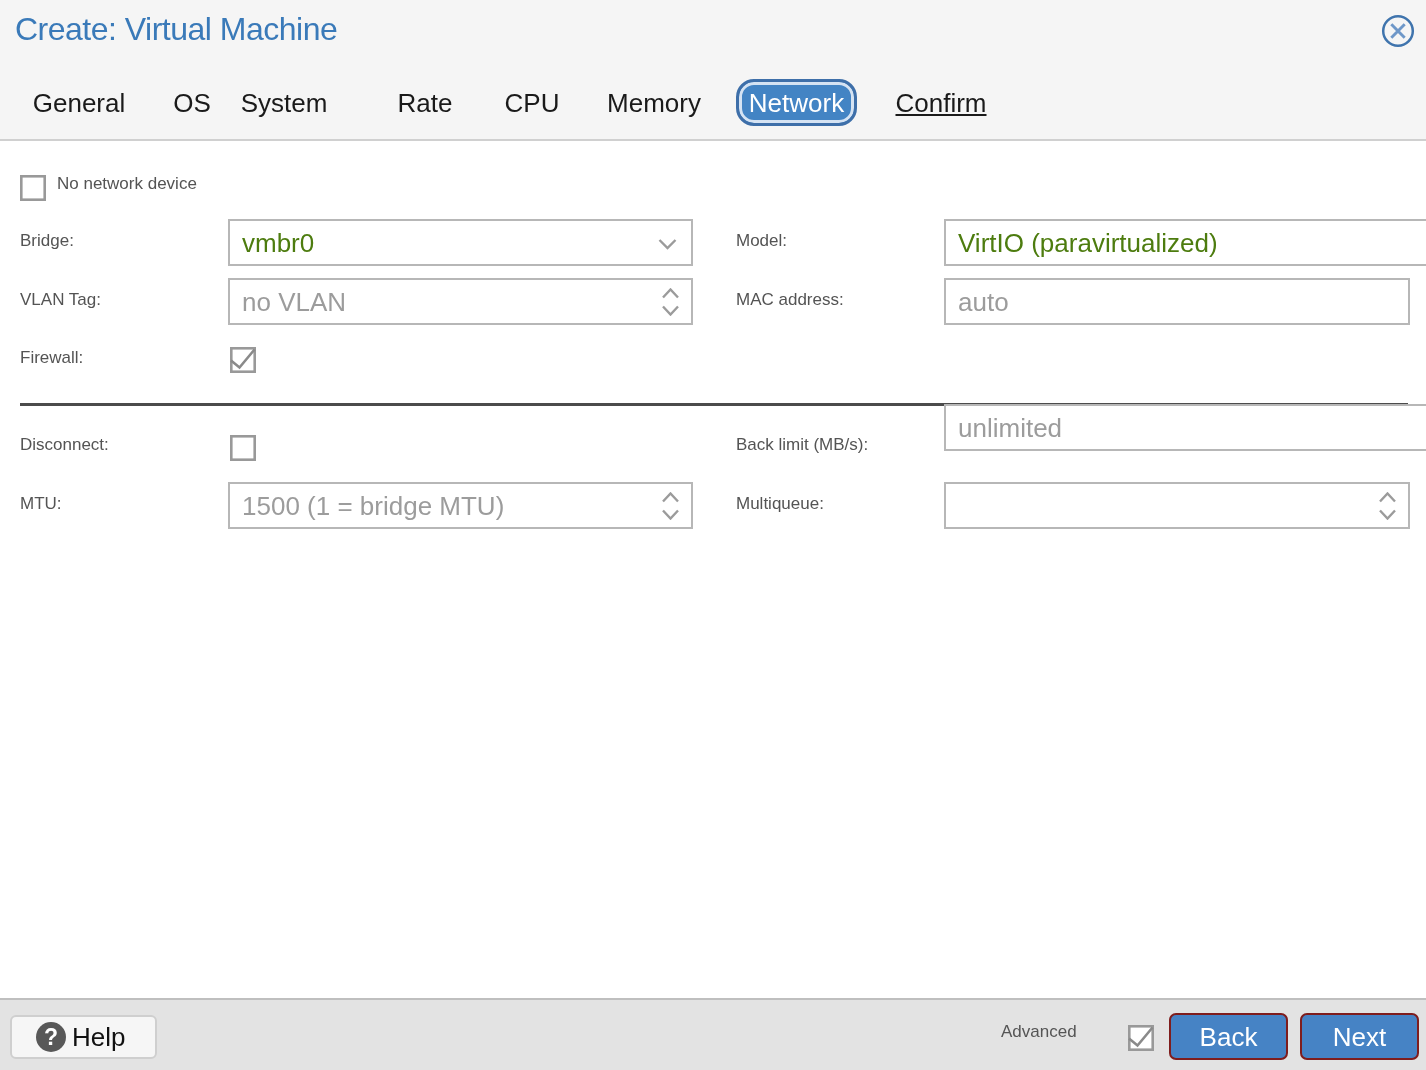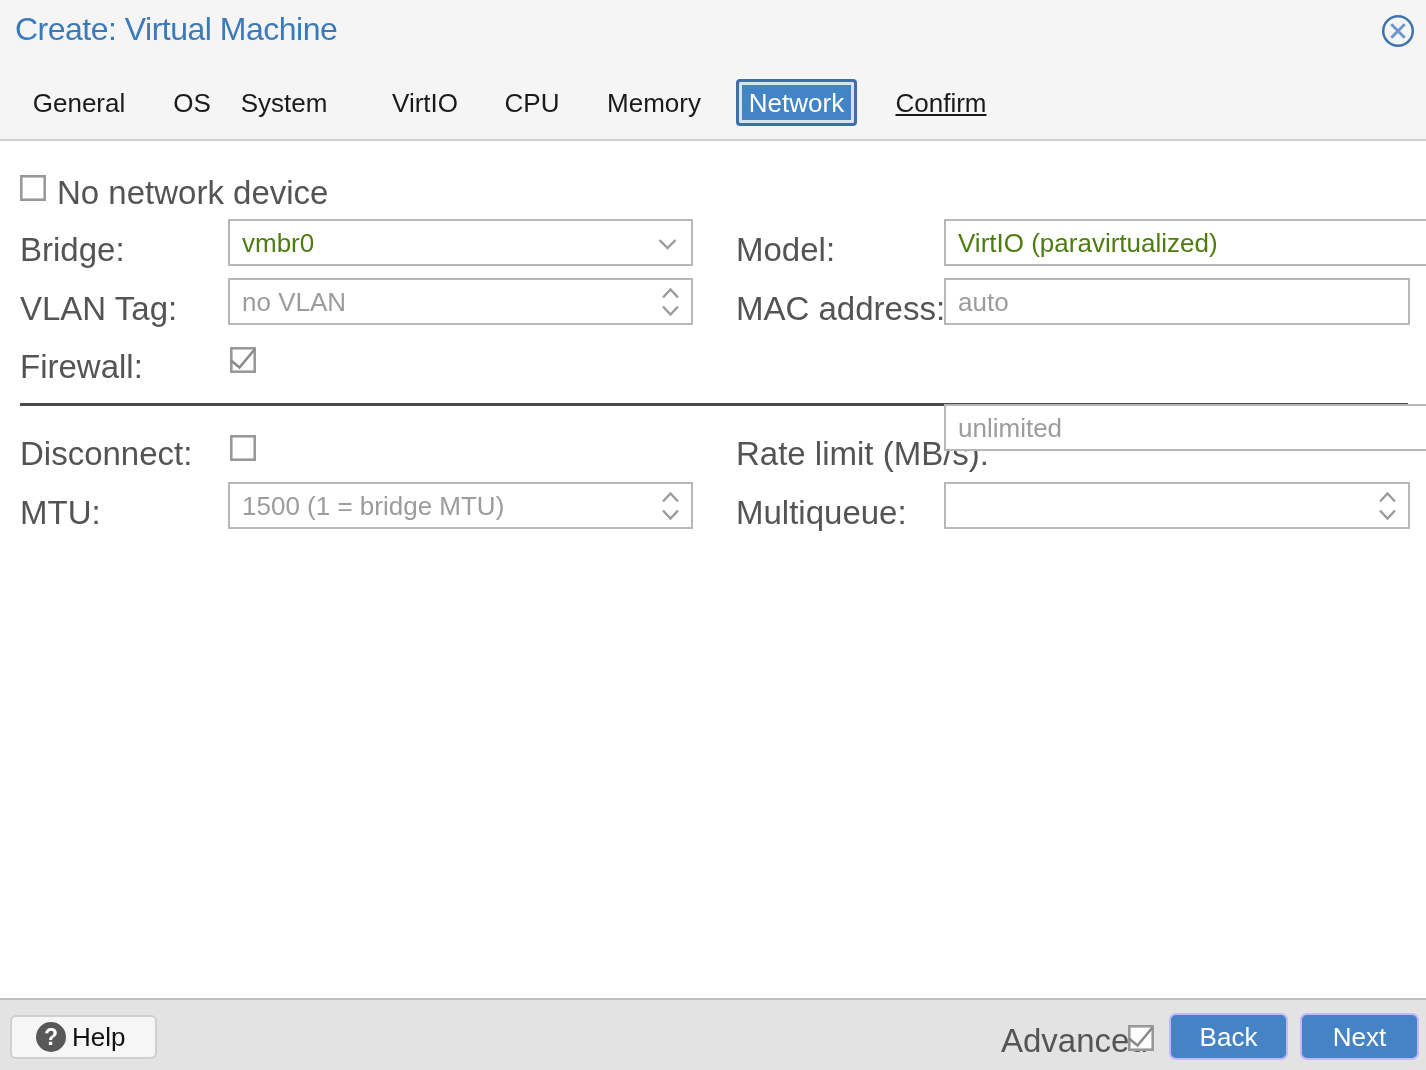--- a/index.html
+++ b/index.html
@@ -3,44 +3,44 @@
 <meta charset="utf-8">
 <style>
   * { margin:0; padding:0; box-sizing:border-box; -webkit-font-smoothing:antialiased; }
   html,body { width:1426px; height:1070px; background:#fff; font-family:"Liberation Sans", sans-serif; overflow:hidden; }
   .abs { position:absolute; }
   
   #hdr { left:0; top:0; width:1426px; height:141px; background:#f5f5f5; border-bottom:2px solid #d0d0d0; }
   #title { left:15px; top:11px; font-size:32px; letter-spacing:-0.5px; color:#3a7ab9; }
   
   .tab { top:79px; height:47px; line-height:49px; font-size:26px; color:#1a1a1a; transform:translateX(-50%); white-space:nowrap; }
-  #nettab { left:736px; top:79px; width:121px; height:47px; background:#4384c4; border:3px solid #3e6fa9; border-radius:4px; box-shadow: inset 0 0 0 3px #d5e3f3; color:#fff; font-size:26px; text-align:center; line-height:42px; }
+  #nettab { left:736px; top:79px; width:121px; height:47px; background:#4384c4; border:3px solid #3e6fa9; border-radius:18px; box-shadow: inset 0 0 0 3px #d5e3f3; color:#fff; font-size:26px; text-align:center; line-height:42px; }
   
   .field { background:#fff; border:2px solid #b7b7b7; height:47px; }
   .fval { font-size:26px; color:#4d7c0f; line-height:45px; padding-left:12px; white-space:nowrap; }
   .ph { color:#9c9c9c;border-radius:19px; }
-  .lbl { font-size:33px; color:#545454; white-space:nowrap; }
+  .lbl { font-size:17px; color:#545454; white-space:nowrap; }
   #divider { left:20px; top:403px; width:1388px; height:3px; background:#4b4b4b; }
   
   #ftr { left:0; top:998px; width:1426px; height:72px; background:#e3e3e3; border-top:2px solid #bfbfbf; }
   #helpbtn { left:10px; top:1015px; width:147px; height:44px; background:#f6f6f6; border:2px solid #cfcfcf; border-radius:6px; }
-  .bluebtn { top:1013px; width:119px; height:47px; background:#4683c5; border:2px solid #c4b5fd; border-radius:7px; color:#fff; font-size:26px; text-align:center; line-height:44px; }
+  .bluebtn { top:1013px; width:119px; height:47px; background:#4683c5; border:2px solid #7f1d1d; border-radius:7px; color:#fff; font-size:26px; text-align:center; line-height:44px; }
 </style>
 </head>
 <body>
 <div id="hdr" class="abs"></div>
 <div id="title" class="abs">Create: Virtual Machine</div>
 <svg class="abs" style="left:1381px; top:14px;" width="34" height="34" viewBox="0 0 34 34">
   <circle cx="17" cy="17" r="14.8" fill="none" stroke="#3f74ad" stroke-width="2.5"></circle>
   <path d="M10.3 10.3 L23.7 23.7 M23.7 10.3 L10.3 23.7" stroke="#6e97c8" stroke-width="2.9"></path>
 </svg>
 <div class="abs tab" style="left:79px;">General</div>
 <div class="abs tab" style="left:192px;">OS</div>
 <div class="abs tab" style="left:284px;">System</div>
-<div class="abs tab" style="left:425px;">VirtIO</div>
+<div class="abs tab" style="left:425px;">Rate</div>
 <div class="abs tab" style="left:532px;">CPU</div>
 <div class="abs tab" style="left:654px;">Memory</div>
 <div id="nettab" class="abs">Network</div>
 <div class="abs tab" style="left:941px;text-decoration:underline;">Confirm</div>
 
 <svg class="abs" style="left:20px; top:175px;" width="26" height="26" viewBox="0 0 26 26">
   <rect x="1.3" y="1.3" width="23.4" height="23.4" fill="#fff" stroke="#999" stroke-width="2.6"></rect>
 </svg>
 <div class="abs lbl" style="left:57px; top:174px;">No network device</div>
 
@@ -76,21 +76,21 @@
   <rect x="1.3" y="1.3" width="23.4" height="23.4" fill="#fff" stroke="#999" stroke-width="2.6"></rect>
   <path d="M1 13.5 L9.5 20.5 L24.5 2.5" fill="none" stroke="#8a8a8a" stroke-width="2.6"></path>
 </svg>
 
 <div id="divider" class="abs"></div>
 
 <div class="abs lbl" style="left:20px; top:435px;">Disconnect:</div>
 <svg class="abs" style="left:230px; top:435px;" width="26" height="26" viewBox="0 0 26 26">
   <rect x="1.3" y="1.3" width="23.4" height="23.4" fill="#fff" stroke="#999" stroke-width="2.6"></rect>
 </svg>
-<div class="abs lbl" style="left:736px; top:435px;">Rate limit (MB/s):</div>
+<div class="abs lbl" style="left:736px; top:435px;">Back limit (MB/s):</div>
 <div class="abs field" style="left:944px; top:404px; width:562px;">
   <div class="fval ph">unlimited</div>
   <svg class="abs" style="right:12px; top:8px;" width="17" height="28" viewBox="0 0 17 28">
       <path d="M1 9.5 L8.5 1.5 L16 9.5 M1 18.5 L8.5 26.5 L16 18.5" fill="none" stroke="#9b9b9b" stroke-width="2.4"></path>
     </svg>
 </div>
 
 <div class="abs lbl" style="left:20px; top:494px;">MTU:</div>
 <div class="abs field" style="left:228px; top:482px; width:465px;">
   <div class="fval ph">1500 (1 = bridge MTU)</div>

